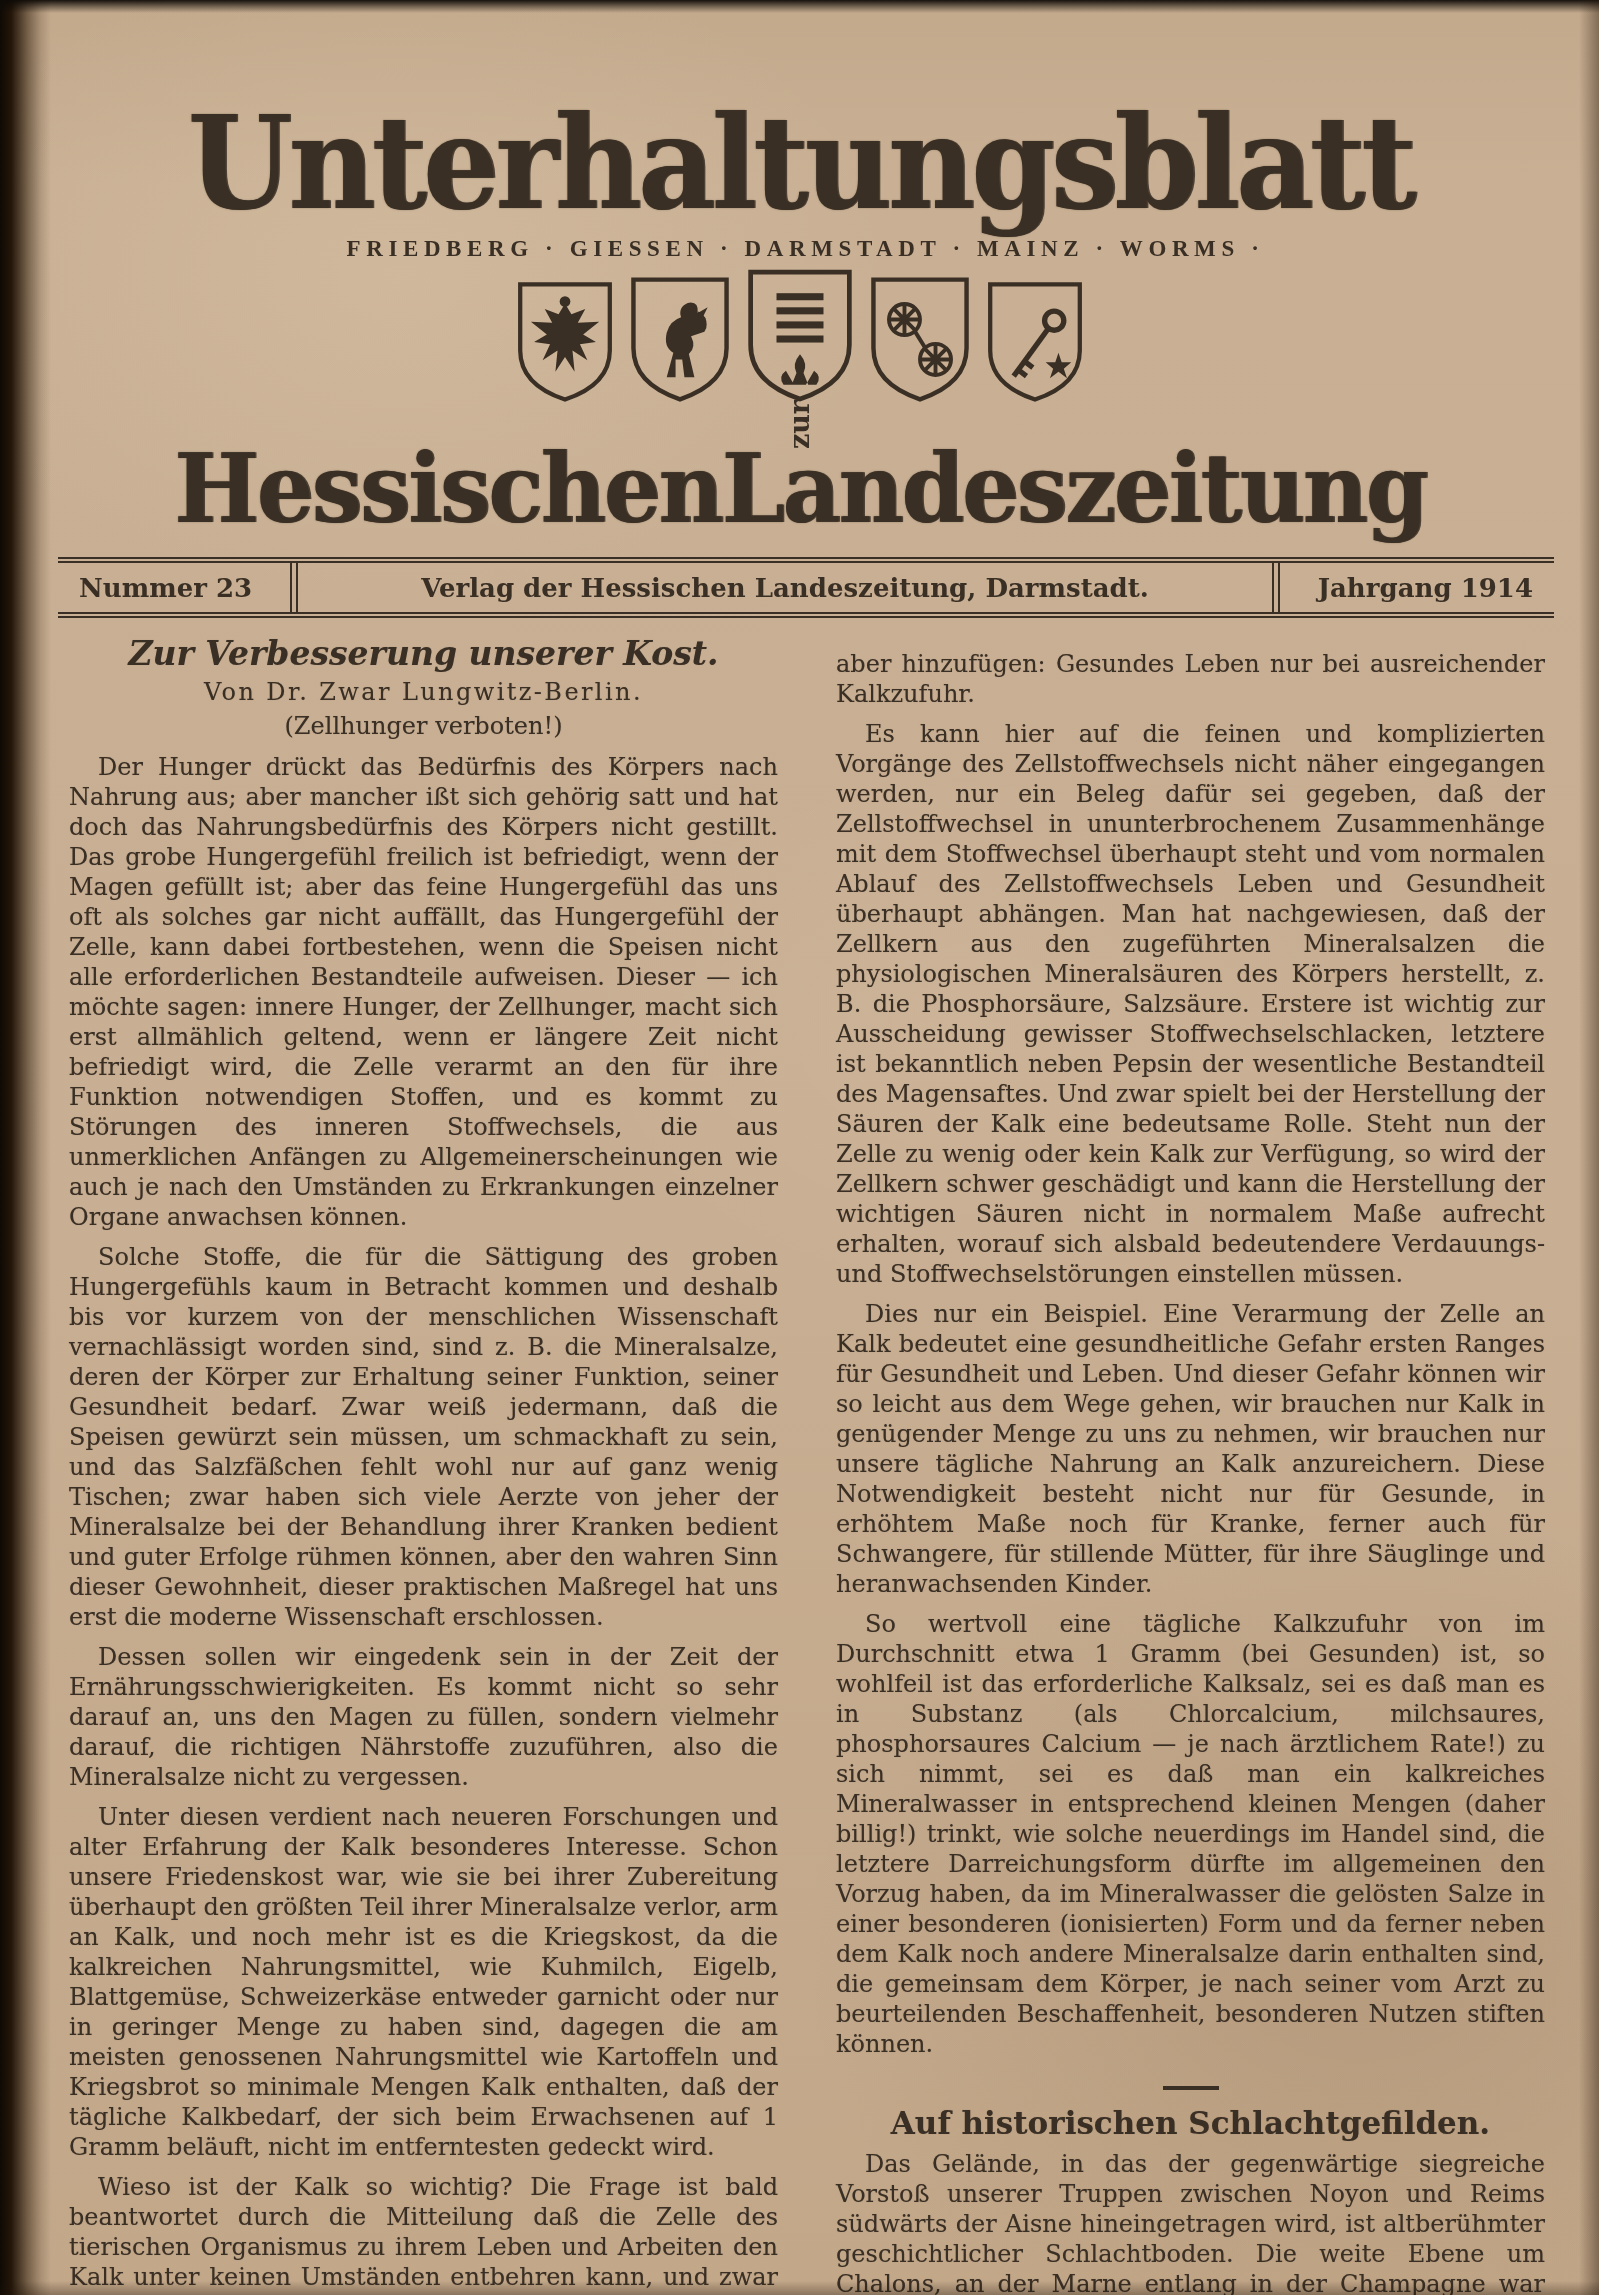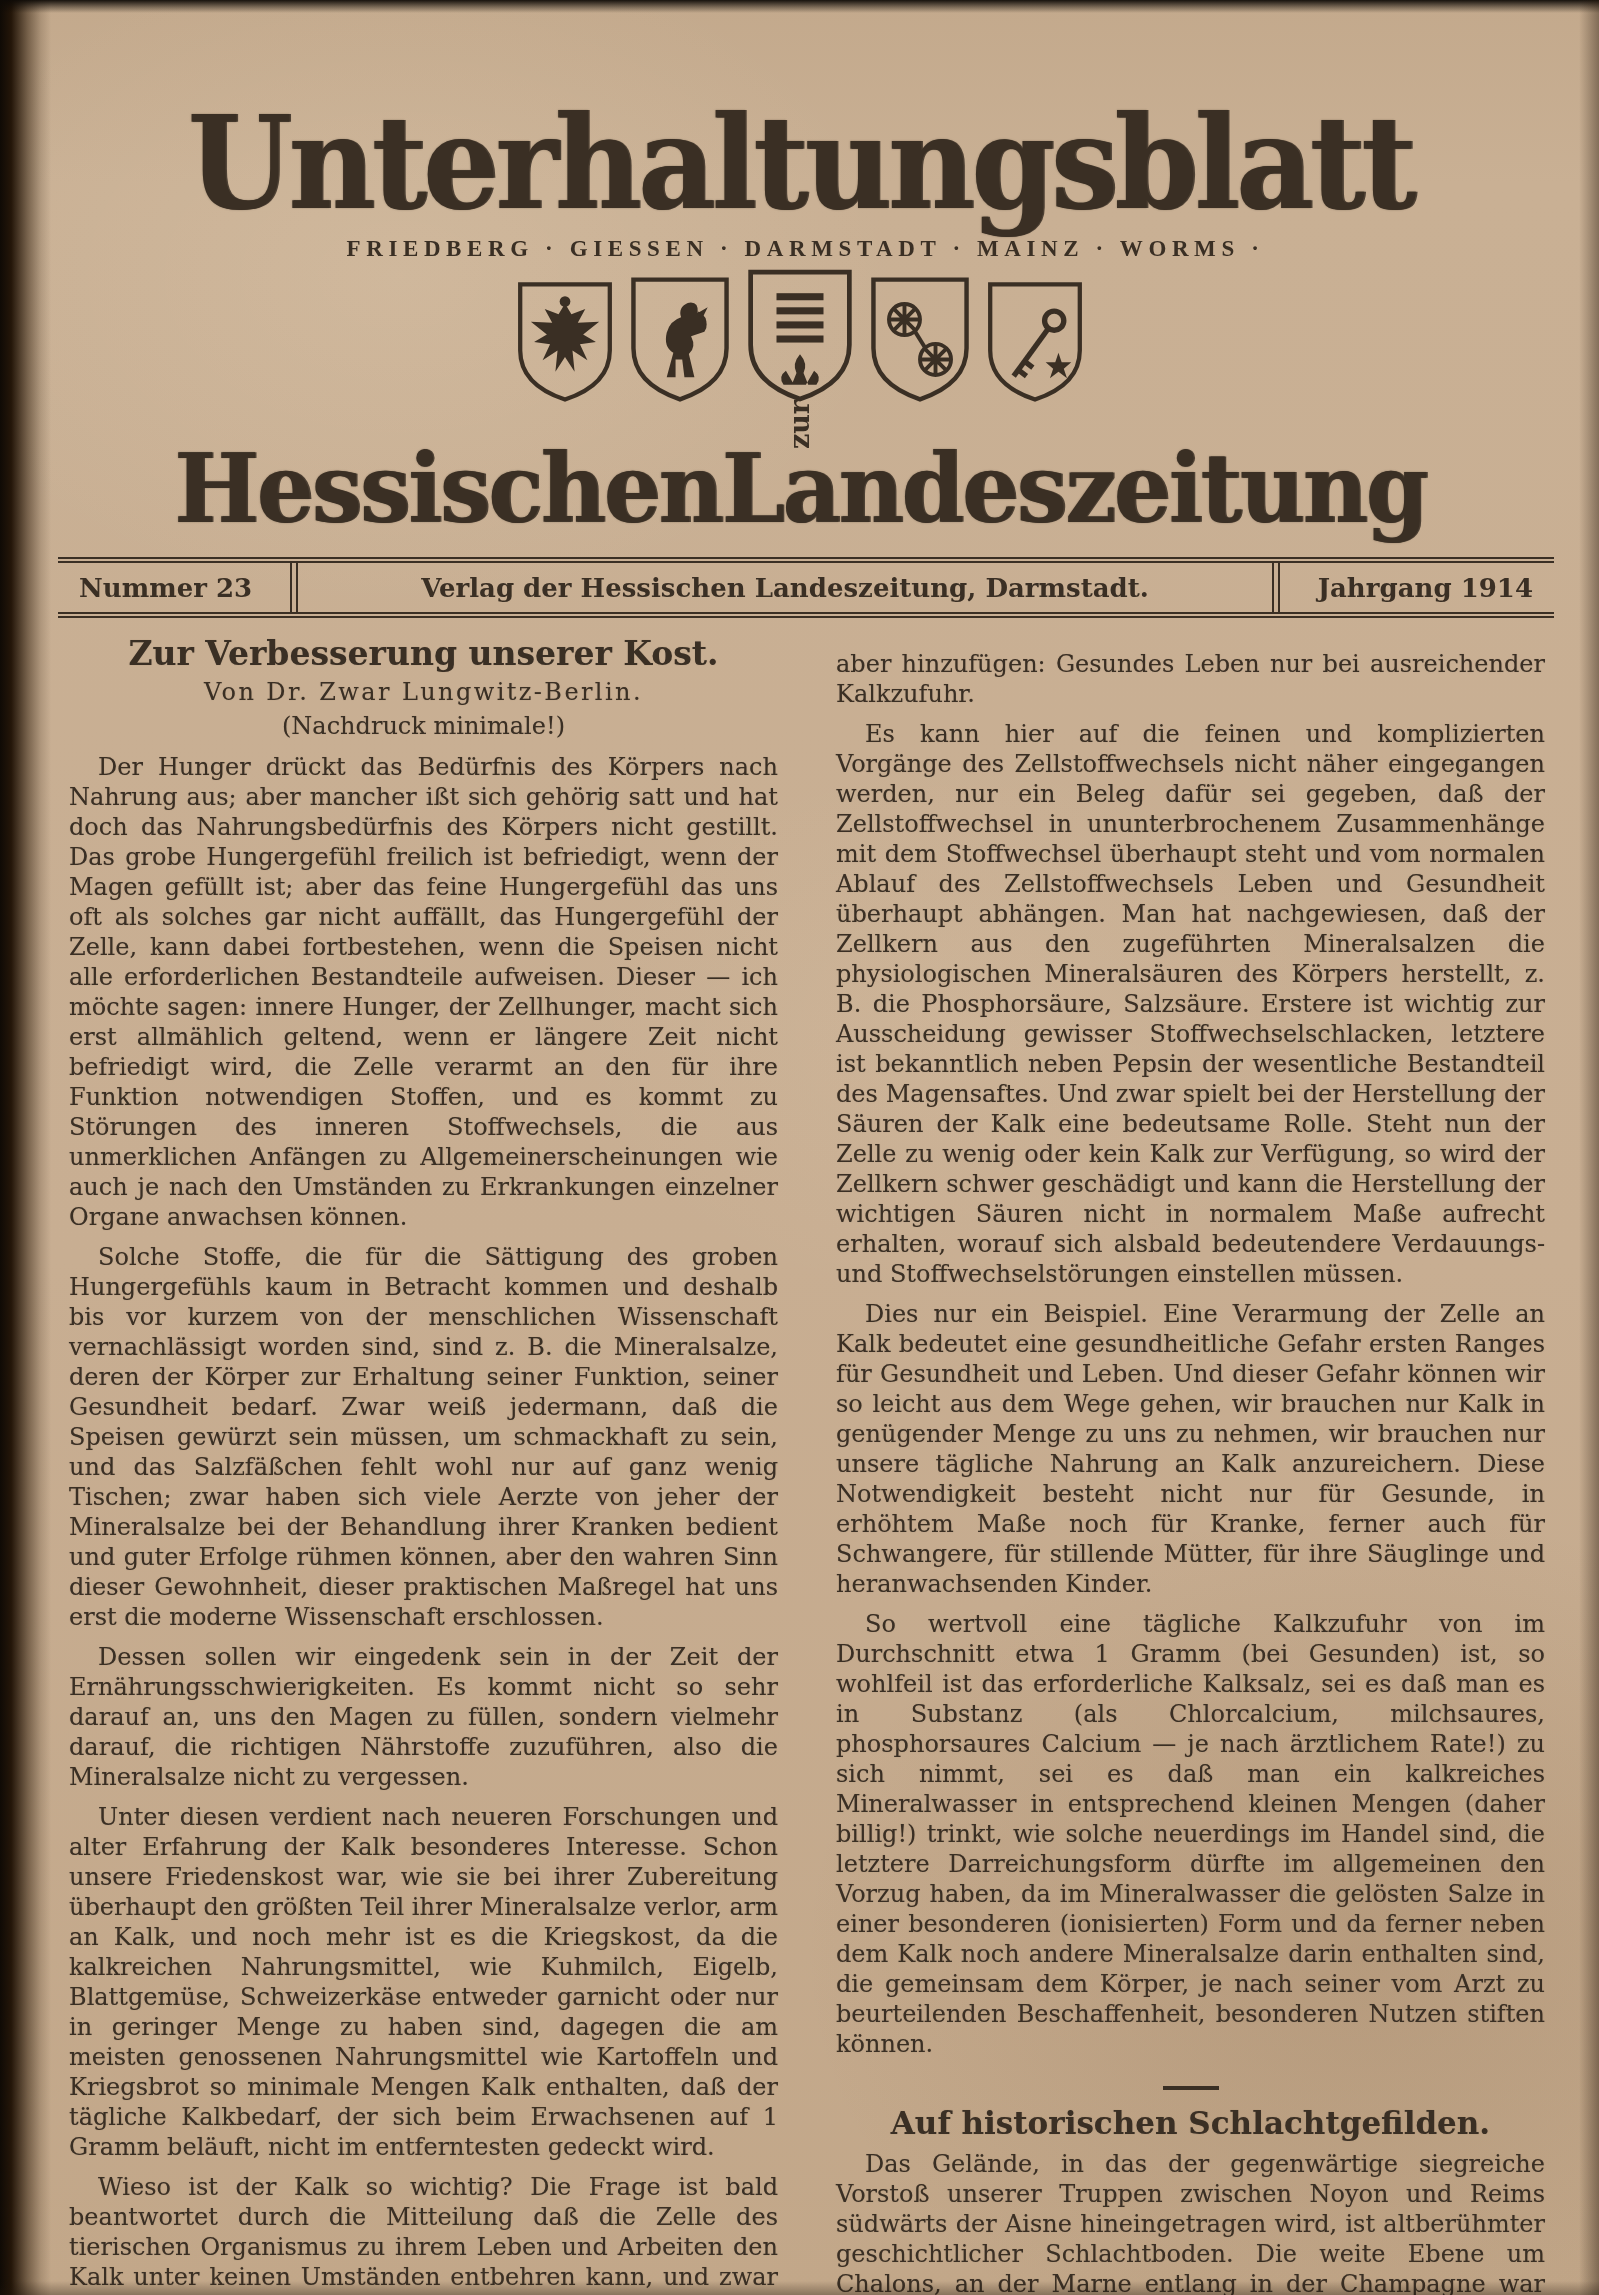--- a/index.html
+++ b/index.html
@@ -56,21 +56,21 @@
   }
   .dl-cell{padding:9.6px 21px;white-space:nowrap;display:flex;align-items:center;}
   .dl-cell.mid{flex:1;justify-content:center;}
   .dl-sep{width:4.8px;border-left:2.4px solid #3a2f24;border-right:2.4px solid #3a2f24;margin:0 2.4px;}
 
   .body-cols{display:flex;gap:38px;padding:21px 45px 0 59px;position:relative;z-index:2;}
   .col{flex:1;font-size:24px;line-height:30px;text-align:justify;
        text-shadow:0 0 0.8px rgba(58,47,36,0.35);}
   .col p{margin:10px;text-indent:29px;hyphens:auto;}
   .col p.no-indent{text-indent:0;}
-  .article-title{text-align:center;font-size:33px;font-weight:bold;margin:0 0 8px 0;text-indent:0;}
+  .article-title{text-align:center;font-size:33px;font-weight:bold;margin:0 0 8px 0;text-indent:0;font-style:italic;}
   .byline{text-align:center;font-size:24px;letter-spacing:2.4px;margin:0 0 3.2px 0;text-indent:0;}
   .note{text-align:center;margin:0 0 11.2px 0;text-indent:0;}
   .section-rule{width:56px;border-top:4px solid #3a2f24;margin:27px auto 17.6px auto;}
   .article2-title{text-align:center;font-size:31px;font-weight:bold;margin:0 0 11.2px 0;text-indent:0;}
 </style>
 </head>
 <body>
 
 <div class="stage">
   <div class="page">
@@ -136,21 +136,21 @@
       <div class="dl-cell mid">Verlag der Hessischen Landeszeitung, Darmstadt.</div>
       <div class="dl-sep"></div>
       <div class="dl-cell">Jahrgang 1914</div>
     </div>
 
     <div class="body-cols">
 
       <div class="col">
         <h2 class="article-title">Zur Verbesserung unserer Kost.</h2>
         <div class="byline">Von Dr. Zwar Lungwitz-Berlin.</div>
-        <div class="note">(Nachdruck minimale!)</div>
+        <div class="note">(Zellhunger verboten!)</div>
         <p>Der Hunger drückt das Bedürfnis des Körpers nach Nahrung aus; aber mancher ißt sich gehörig satt und hat doch das Nahrungsbedürfnis des Körpers nicht gestillt. Das grobe Hungergefühl freilich ist befriedigt, wenn der Magen gefüllt ist; aber das feine Hungergefühl das uns oft als solches gar nicht auffällt, das Hungergefühl der Zelle, kann dabei fortbestehen, wenn die Speisen nicht alle erforderlichen Bestandteile aufweisen. Dieser — ich möchte sagen: innere Hunger, der Zellhunger, macht sich erst allmählich geltend, wenn er längere Zeit nicht befriedigt wird, die Zelle verarmt an den für ihre Funktion notwendigen Stoffen, und es kommt zu Störungen des inneren Stoffwechsels, die aus unmerklichen Anfängen zu Allgemeinerscheinungen wie auch je nach den Umständen zu Erkrankungen einzelner Organe anwachsen können.</p>
         <p>Solche Stoffe, die für die Sättigung des groben Hungergefühls kaum in Betracht kommen und deshalb bis vor kurzem von der menschlichen Wissenschaft vernachlässigt worden sind, sind z. B. die Mineralsalze, deren der Körper zur Erhaltung seiner Funktion, seiner Gesundheit bedarf. Zwar weiß jedermann, daß die Speisen gewürzt sein müssen, um schmackhaft zu sein, und das Salzfäßchen fehlt wohl nur auf ganz wenig Tischen; zwar haben sich viele Aerzte von jeher der Mineralsalze bei der Behandlung ihrer Kranken bedient und guter Erfolge rühmen können, aber den wahren Sinn dieser Gewohnheit, dieser praktischen Maßregel hat uns erst die moderne Wissenschaft erschlossen.</p>
         <p>Dessen sollen wir eingedenk sein in der Zeit der Ernährungsschwierigkeiten. Es kommt nicht so sehr darauf an, uns den Magen zu füllen, sondern vielmehr darauf, die richtigen Nährstoffe zuzuführen, also die Mineralsalze nicht zu vergessen.</p>
         <p>Unter diesen verdient nach neueren Forschungen und alter Erfahrung der Kalk besonderes Interesse. Schon unsere Friedenskost war, wie sie bei ihrer Zubereitung überhaupt den größten Teil ihrer Mineralsalze verlor, arm an Kalk, und noch mehr ist es die Kriegskost, da die kalkreichen Nahrungsmittel, wie Kuhmilch, Eigelb, Blattgemüse, Schweizerkäse entweder garnicht oder nur in geringer Menge zu haben sind, dagegen die am meisten genossenen Nahrungsmittel wie Kartoffeln und Kriegsbrot so minimale Mengen Kalk enthalten, daß der tägliche Kalkbedarf, der sich beim Erwachsenen auf 1 Gramm beläuft, nicht im entferntesten gedeckt wird.</p>
         <p>Wieso ist der Kalk so wichtig? Die Frage ist bald beantwortet durch die Mitteilung daß die Zelle des tierischen Organismus zu ihrem Leben und Arbeiten den Kalk unter keinen Umständen entbehren kann, und zwar deshalb nicht, weil der Zellkern, den man etwa als Gehirn der Zelle bezeichnen kann, entartet und abstirbt, wenn er zu wenig oder gar keinen Kalk erhält. Man darf sonach ruhig sagen: ohne Kalk kein Leben. Man muß</p>
       </div>
 
       <div class="col">
         <p class="no-indent">aber hinzufügen: Gesundes Leben nur bei ausreichender Kalkzufuhr.</p>
         <p>Es kann hier auf die feinen und komplizierten Vorgänge des Zellstoffwechsels nicht näher eingegangen werden, nur ein Beleg dafür sei gegeben, daß der Zellstoffwechsel in ununterbrochenem Zusammenhänge mit dem Stoffwechsel überhaupt steht und vom normalen Ablauf des Zellstoffwechsels Leben und Gesundheit überhaupt abhängen. Man hat nachgewiesen, daß der Zellkern aus den zugeführten Mineralsalzen die physiologischen Mineralsäuren des Körpers herstellt, z. B. die Phosphorsäure, Salzsäure. Erstere ist wichtig zur Ausscheidung gewisser Stoffwechselschlacken, letztere ist bekanntlich neben Pepsin der wesentliche Bestandteil des Magensaftes. Und zwar spielt bei der Herstellung der Säuren der Kalk eine bedeutsame Rolle. Steht nun der Zelle zu wenig oder kein Kalk zur Verfügung, so wird der Zellkern schwer geschädigt und kann die Herstellung der wichtigen Säuren nicht in normalem Maße aufrecht erhalten, worauf sich alsbald bedeutendere Verdauungs- und Stoffwechselstörungen einstellen müssen.</p>

